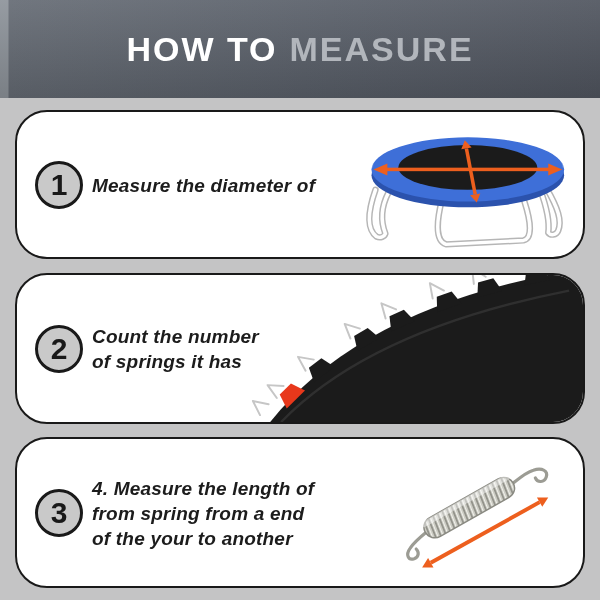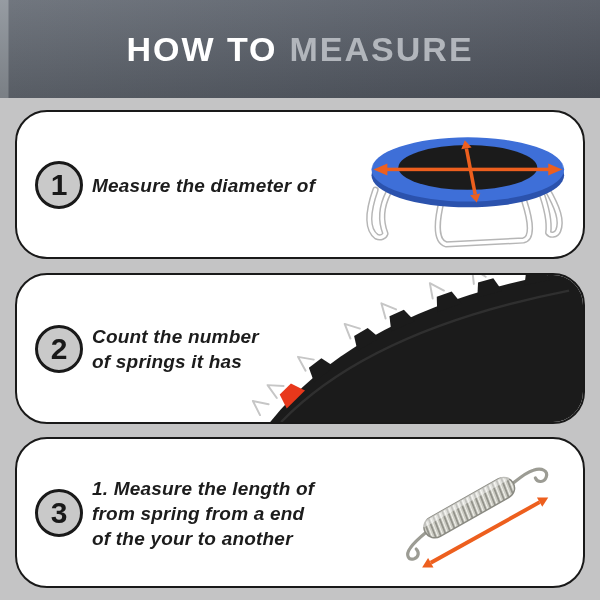--- a/index.html
+++ b/index.html
@@ -181,19 +181,19 @@
       </g>
 
       <g>
         <line class="stroke-orange" x1="416.7" y1="127.1" x2="526.3" y2="64.9" stroke-width="4"></line>
         <polygon class="fill-orange" points="408,132 419.4,131.9 414,122.3"></polygon>
         <polygon class="fill-orange" points="535,60 529,69.7 523.6,60.1"></polygon>
       </g>
     </svg>
     <div class="badge">3</div>
     <div class="step-text">
-      <div>1. Measure the length of</div>
+      <div>4. Measure the length of</div>
       <div>from spring from a end</div>
       <div>of the your to another</div>
     </div>
   </div>
 
 </div>
 
 </body></html>

